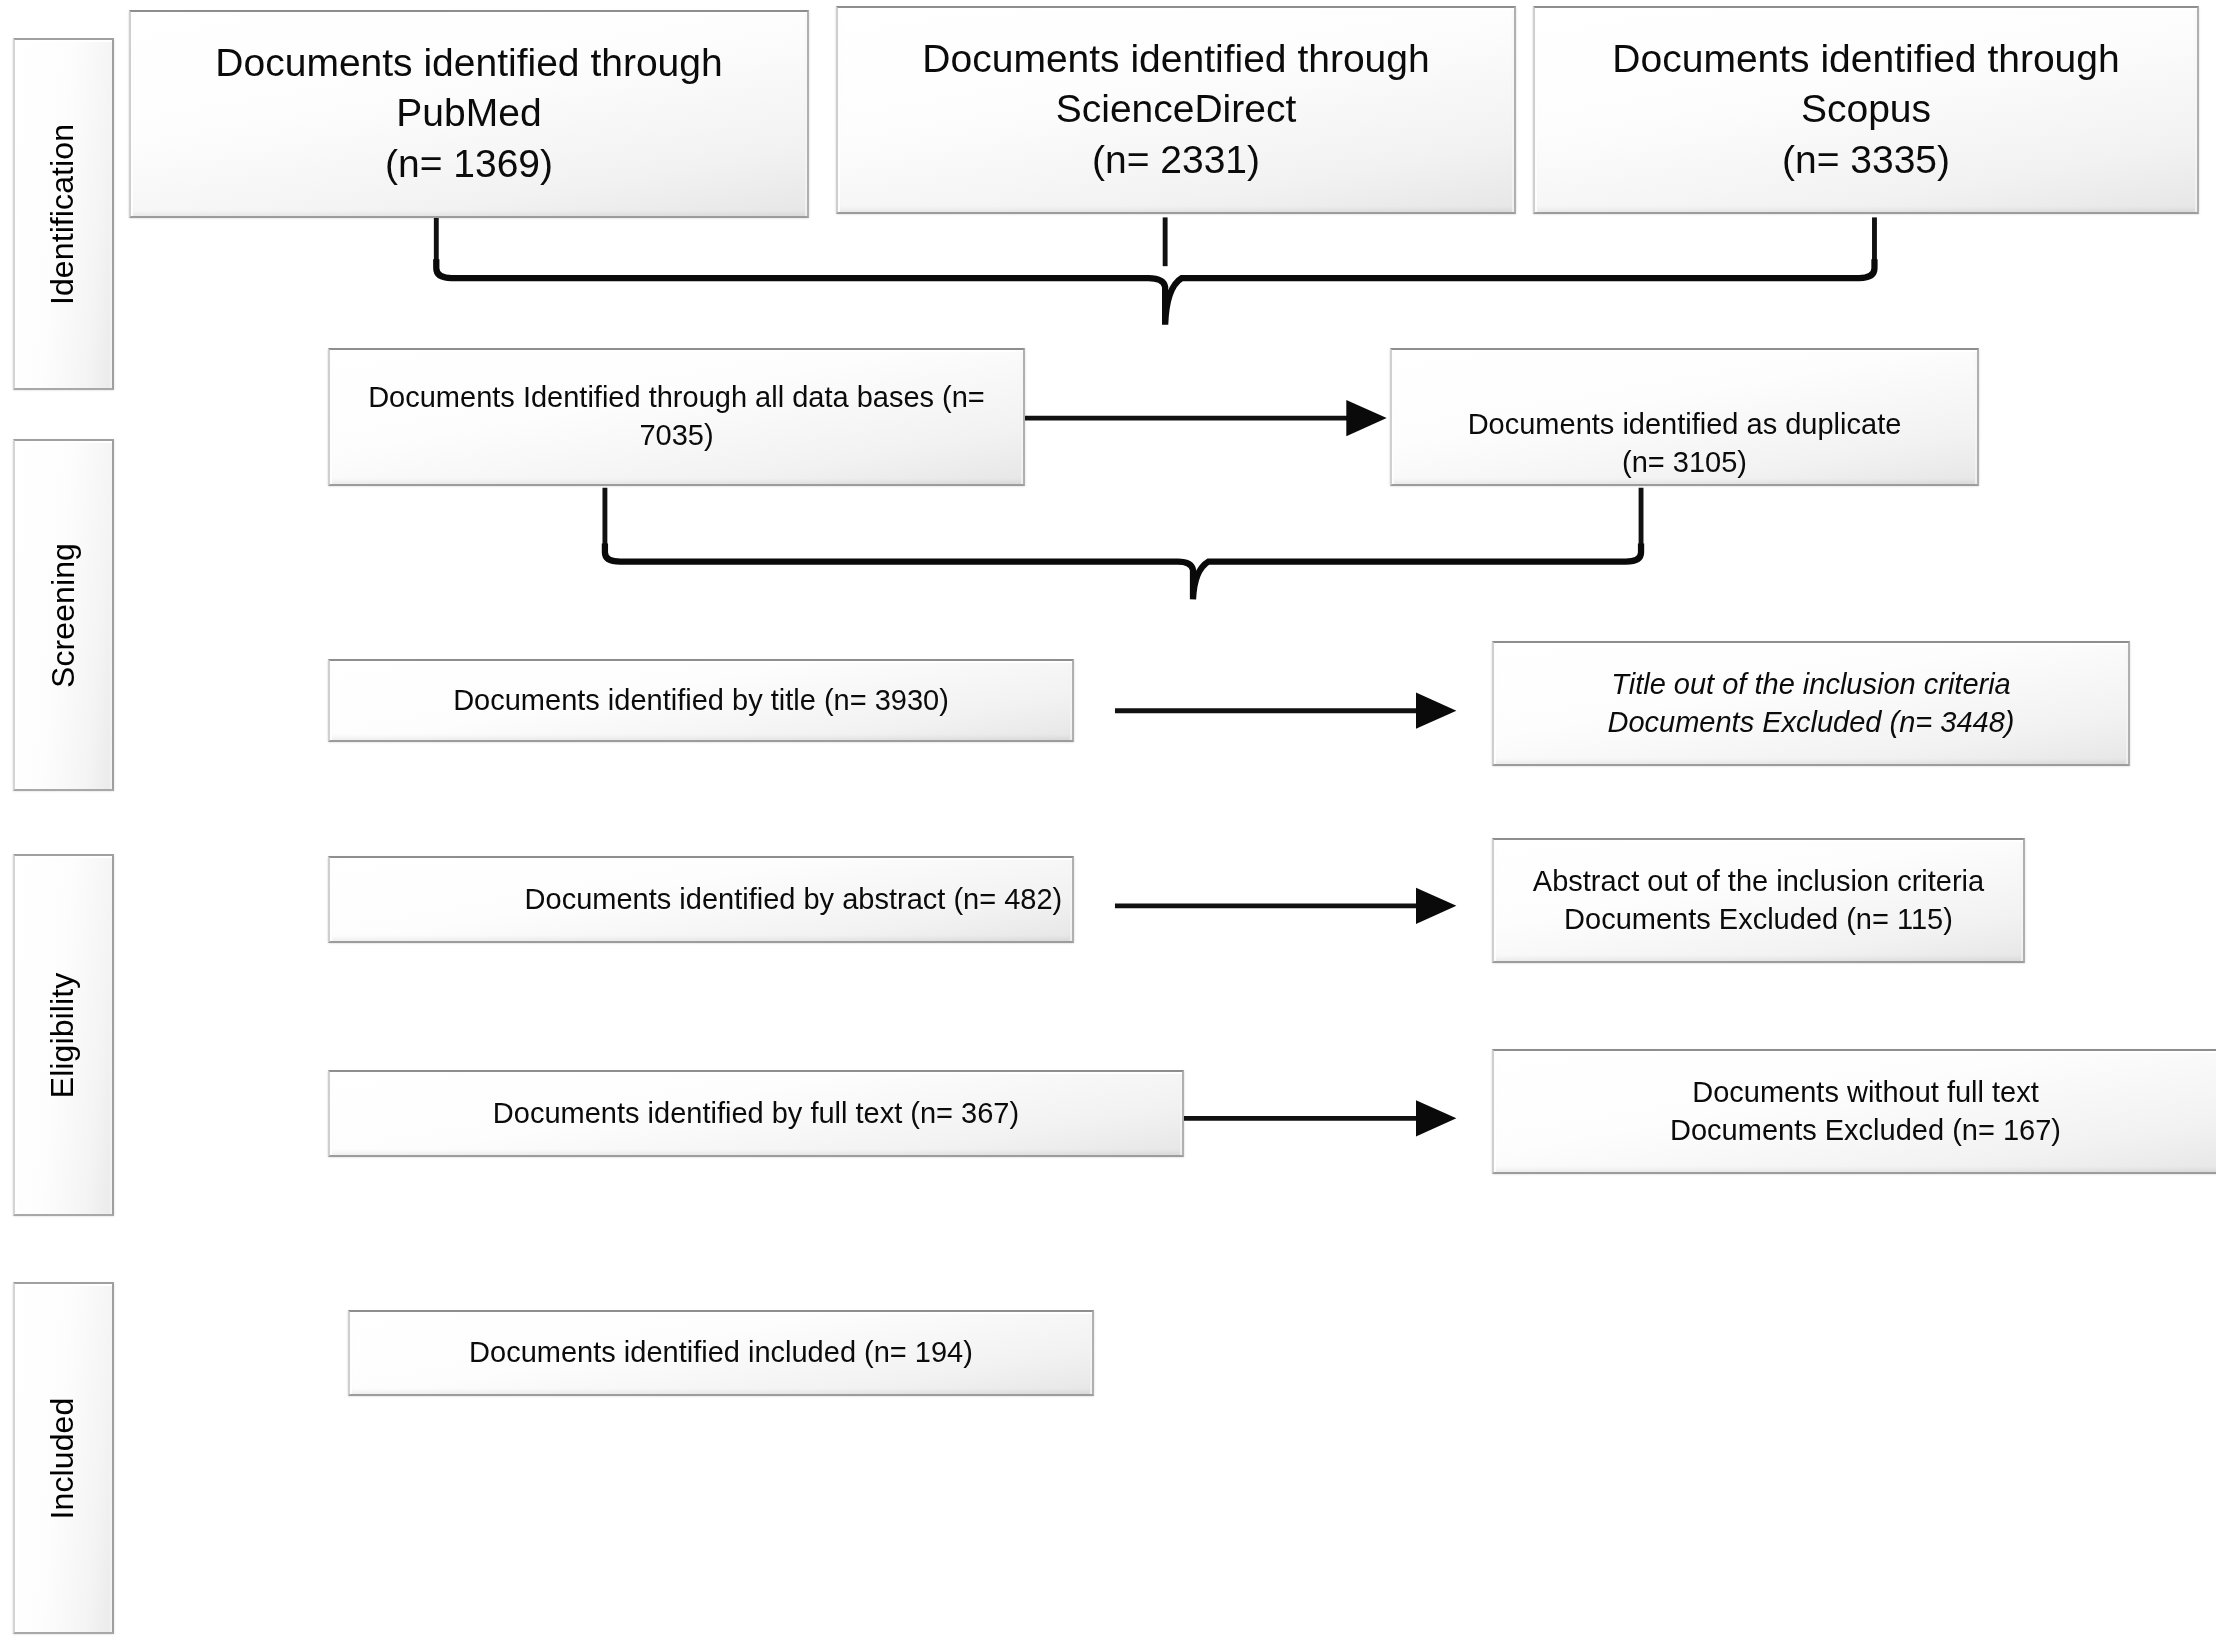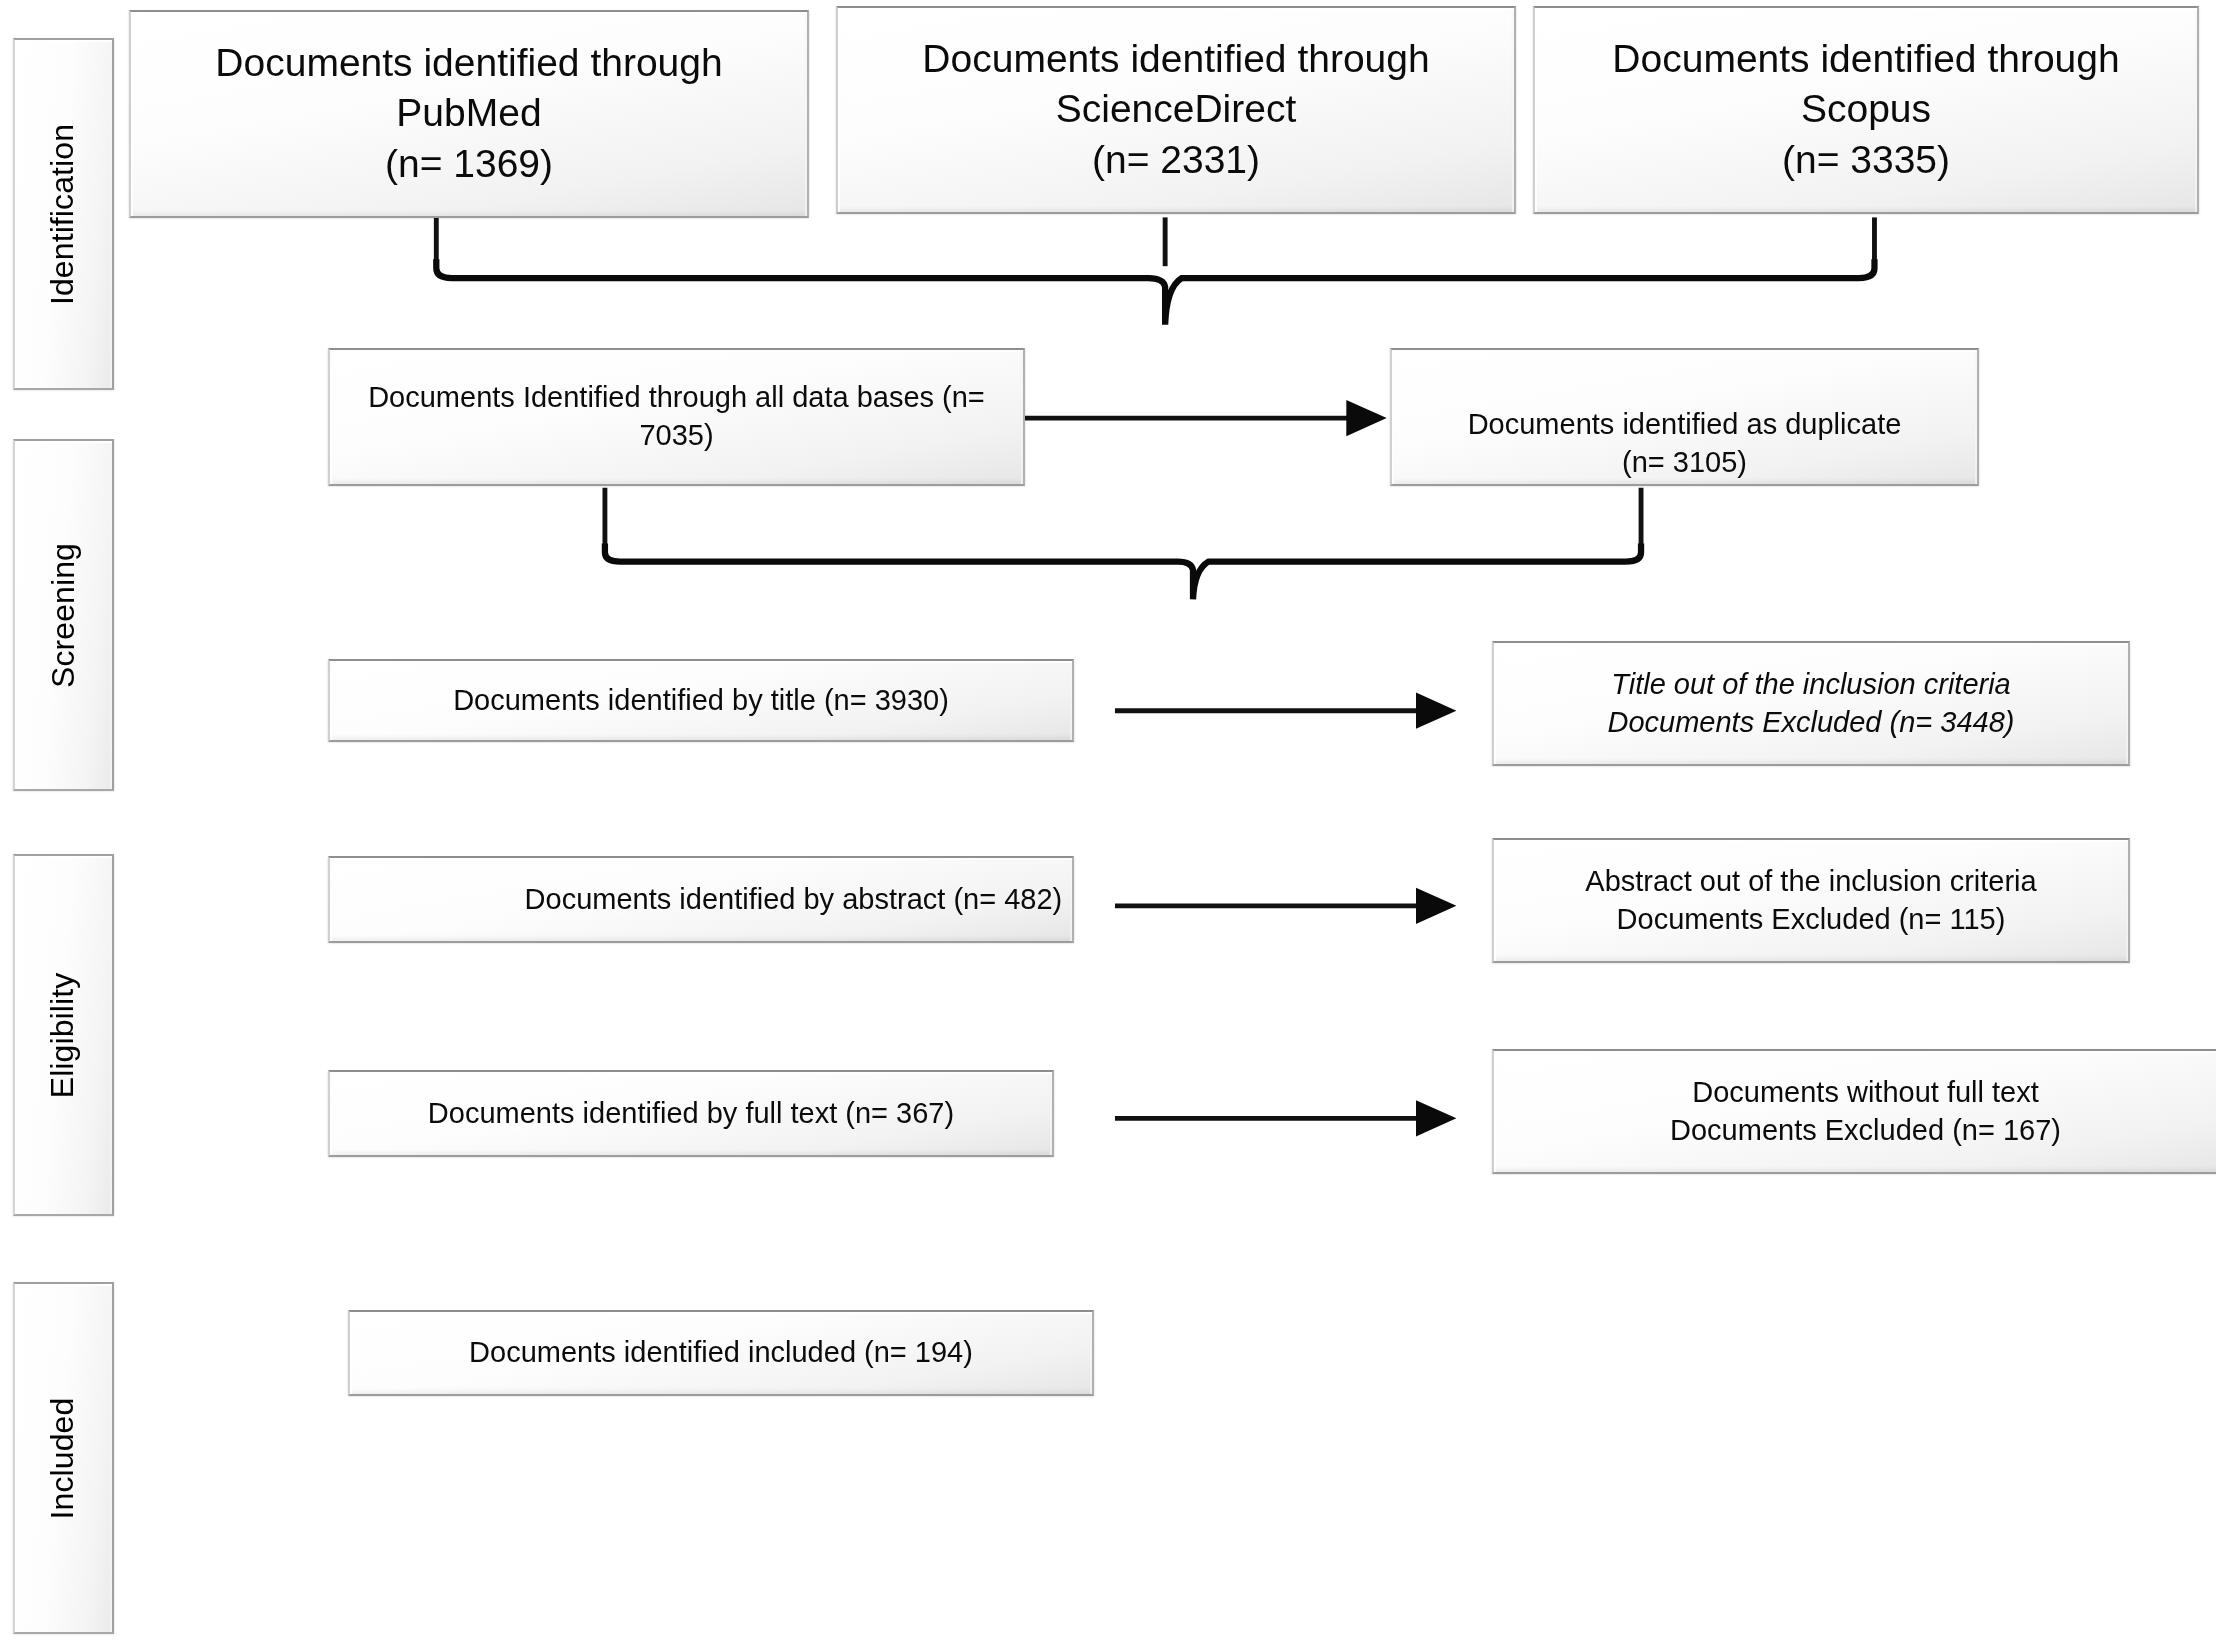--- a/index.html
+++ b/index.html
@@ -163,28 +163,28 @@
     <span class="txt">
       <span>Title out of the inclusion criteria</span><br>
       <span>Documents Excluded (n= 3448)</span>
     </span>
   </div>
 
   <div class="pbox fs-mid" style="left:328px; top:856px; width:746px; height:87px;text-align:right;">
     <span class="txt">Documents identified by abstract (n= 482)</span>
   </div>
 
-  <div class="pbox fs-mid" style="left:1492px; top:838px; width:638px; height:125px;">
+  <div class="pbox fs-mid" style="left:1492px; top:838px; width:533px; height:125px;">
     <span class="txt">
       <span>Abstract out of the inclusion criteria</span><br>
       <span>Documents  Excluded (n= 115)</span>
     </span>
   </div>
 
-  <div class="pbox fs-mid" style="left:328px; top:1070px; width:726px; height:87px;">
+  <div class="pbox fs-mid" style="left:328px; top:1070px; width:856px; height:87px;">
     <span class="txt">Documents identified by full text (n= 367)</span>
   </div>
 
   <div class="pbox fs-mid" style="left:1492px; top:1049px; width:747px; height:125px;">
     <span class="txt">
       <span>Documents without full text</span><br>
       <span>Documents Excluded (n= 167)</span>
     </span>
   </div>
 

